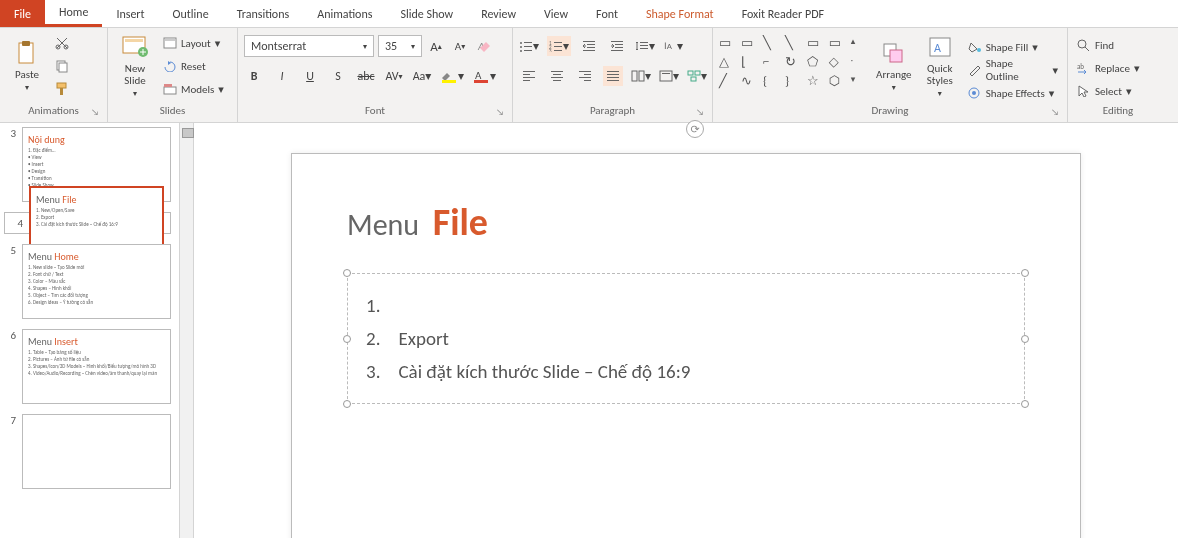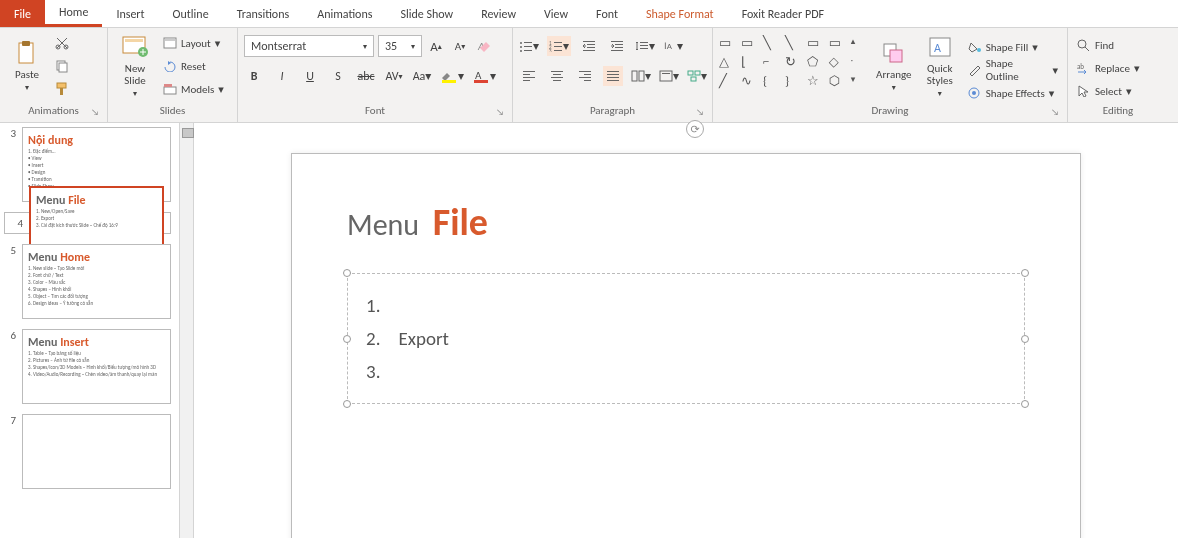--- a/index.html
+++ b/index.html
@@ -34,21 +34,21 @@
 .thumb.sel .p{border:2px solid #d04423;}
 .slide{width:790px;height:420px;background:#fff;border:1px solid #bbb;box-shadow:0 0 6px rgba(0,0,0,.08);margin:0 auto;padding:45px 55px;position:relative;}
 .slide h1{font-weight:400;color:#666;font-size:30px;}
 .slide h1 b{color:#d85a2d;font-weight:700;font-size:38px;}
 .textbox{margin-top:28px;border:1px dashed #bbb;padding:10px 18px;position:relative;}
 .li{font-size:19px;color:#555;display:flex;gap:18px;margin:10px 0;font-family:Montserrat,Arial,sans-serif;}
 .rot{position:absolute;top:-34px;left:50%;width:18px;height:18px;border:1px solid #aaa;border-radius:50%;background:#fff;display:flex;align-items:center;justify-content:center;font-size:11px;color:#888;}
 .h{position:absolute;width:8px;height:8px;border:1px solid #999;border-radius:50%;background:#fff;}
 .h.tl{top:-5px;left:-5px}.h.tr{top:-5px;right:-5px}.h.bl{bottom:-5px;left:-5px}.h.br{bottom:-5px;right:-5px}.h.ml{top:50%;left:-5px;margin-top:-4px}.h.mr{top:50%;right:-5px;margin-top:-4px}
 svg{display:block;}
-.pth .tt{color:#d85a2d;font-weight:700;font-size:12px;}
+.pth .tt{color:#d85a2d;font-weight:400;font-size:10px;}
 .pth .ln{color:#666;font-size:5px;margin:1px 0;}
 </style>
 </head>
 <body>
 
 <div class="tabs">
  <div class="tab-file">File</div>
  <div class="tab active">Home</div>
  <div class="tab">Insert</div>
  <div class="tab">Outline</div>
@@ -431,17 +431,18 @@
           <div class="h br"></div>
    <div class="li">
             <span>1.</span>
           </div>
           <div class="li">
             <span>2.</span>
             <span>Export</span>
           </div>
           <div class="li">
             <span>3.</span>
+            <span>Cài đặt kích thước Slide – Chế độ 16:9</span>
           </div>
         </div>
   </div>
  </div>
 </div>
 
 </body></html>

